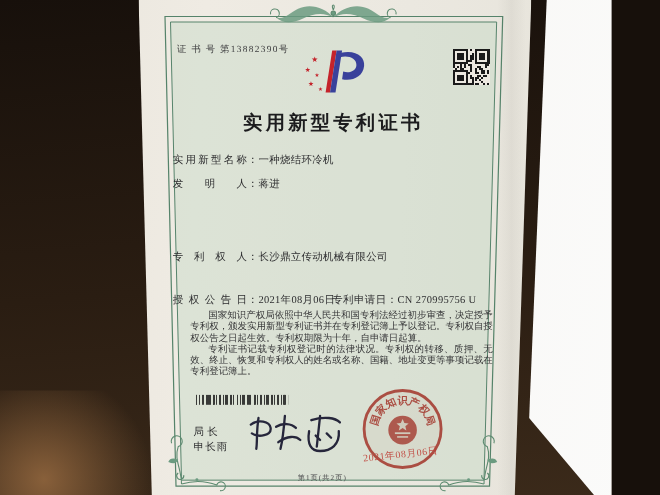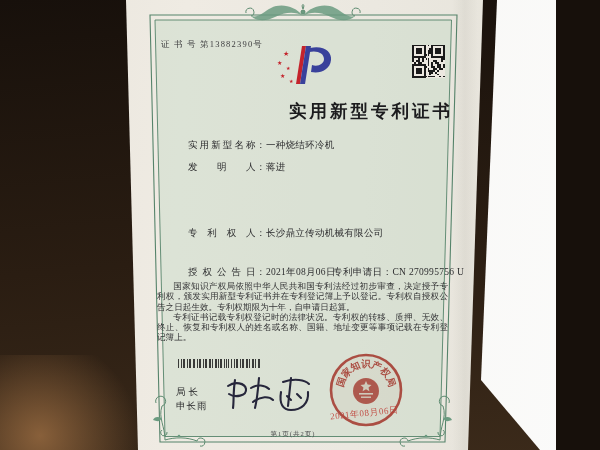--- a/index.html
+++ b/index.html
@@ -17,29 +17,29 @@
   
   .paper{left:0;top:0;width:600px;height:450px;
     background:linear-gradient(93deg,#d9d4c9 0%,#eae6dd 5%,#efebe3 30%,#ebe8e0 60%,#e7e4db 85%,#ddดac0 100%);
     background:linear-gradient(93deg,#d9d4c9 0%,#eae6dd 5%,#efebe3 30%,#ebe8e0 60%,#e7e4db 85%,#dcd9cf 100%);
     clip-path:polygon(126px 0px,483px 0px,468px 450px,138px 450px);}
   .crease{left:452px;top:0;width:26px;height:450px;
     background:linear-gradient(90deg,rgba(0,0,0,0),rgba(60,60,50,.06),rgba(0,0,0,0));}
   svg{display:block;overflow:visible;}
   
   .certno{left:161px;top:39px;font-size:8.5px;letter-spacing:1.2px;color:#3c3c3e;white-space:nowrap;}
-  .title{left:153px;top:99px;width:300px;text-align:right;font-size:17.5px;
+  .title{left:153px;top:99px;width:300px;text-align:center;font-size:17.5px;
          font-weight:700;letter-spacing:3px;color:#1c1c1e;white-space:nowrap;}
-  .frow{left:157px;font-size:9.5px;color:#2e2e30;white-space:nowrap;letter-spacing:.4px;padding-left:31px;}
+  .frow{left:157px;font-size:9.5px;color:#2e2e30;white-space:nowrap;letter-spacing:.4px;}
   .flabel{display:inline-block;width:68px;text-align:justify;text-align-last:justify;}
   .fval{letter-spacing:.3px;}
   .grant2{left:302px;top:266px;}
   .bodytxt{left:157px;top:281px;width:291px;font-size:8.6px;line-height:10.3px;
            color:#34343六;color:#343436;text-align:justify;}
-  .bodytxt p{margin:0;text-indent:1.9em;}
+  .bodytxt p{margin:0;text-indent:1.9em;padding-left:16px;}
   .barcode{left:178px;top:359px;width:84px;height:9px;opacity:.85;
     background-image:repeating-linear-gradient(90deg,#1d1d1d 0 1px,transparent 1px 3.1px),
                      repeating-linear-gradient(90deg,#1d1d1d 0 1.4px,transparent 1.4px 5.3px);}
   .dtitle{left:176px;top:386px;font-size:9.5px;color:#2b2b2d;letter-spacing:3px;}
   .dname{left:176px;top:400px;font-size:9.5px;color:#2b2b2d;letter-spacing:1px;}
   .sealdate{left:330px;top:407px;font-size:9px;color:#bf4038;letter-spacing:.5px;
             transform:rotate(-6deg);opacity:.9;}
   .footer{left:143px;top:430px;width:300px;text-align:center;font-size:6.5px;
           letter-spacing:1px;color:#48484a;}
   .seal-wrap{left:327px;top:351px;width:78px;height:78px;opacity:.9;mix-blend-mode:multiply;}

